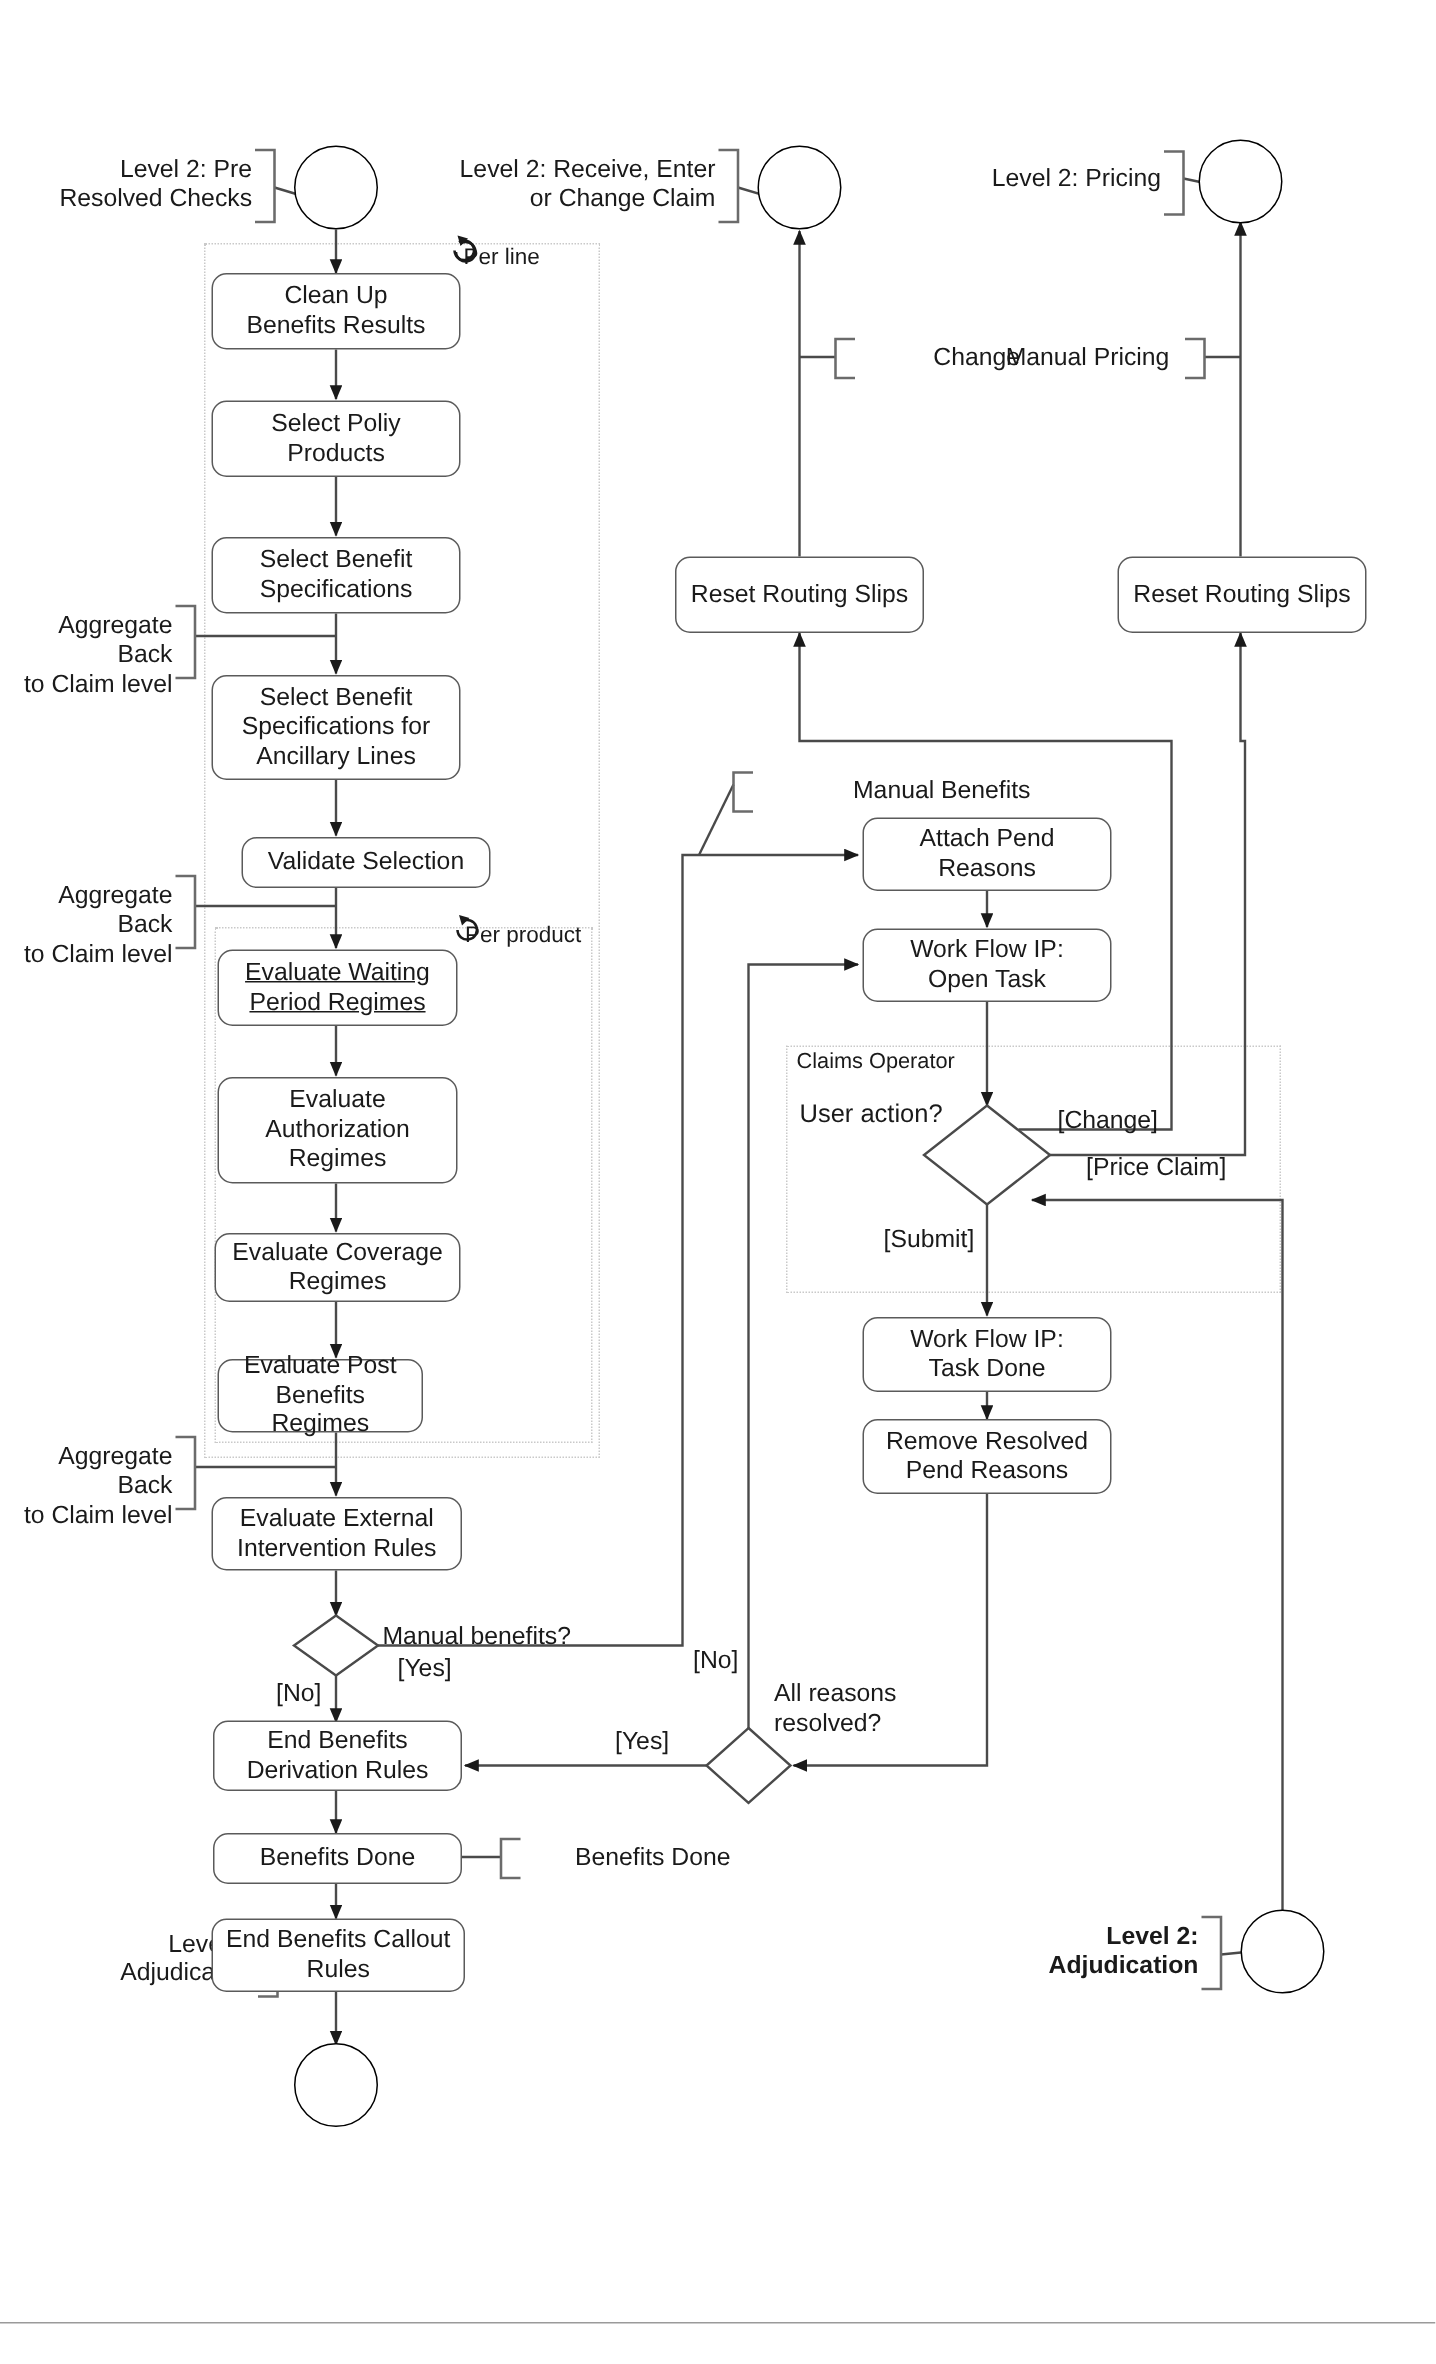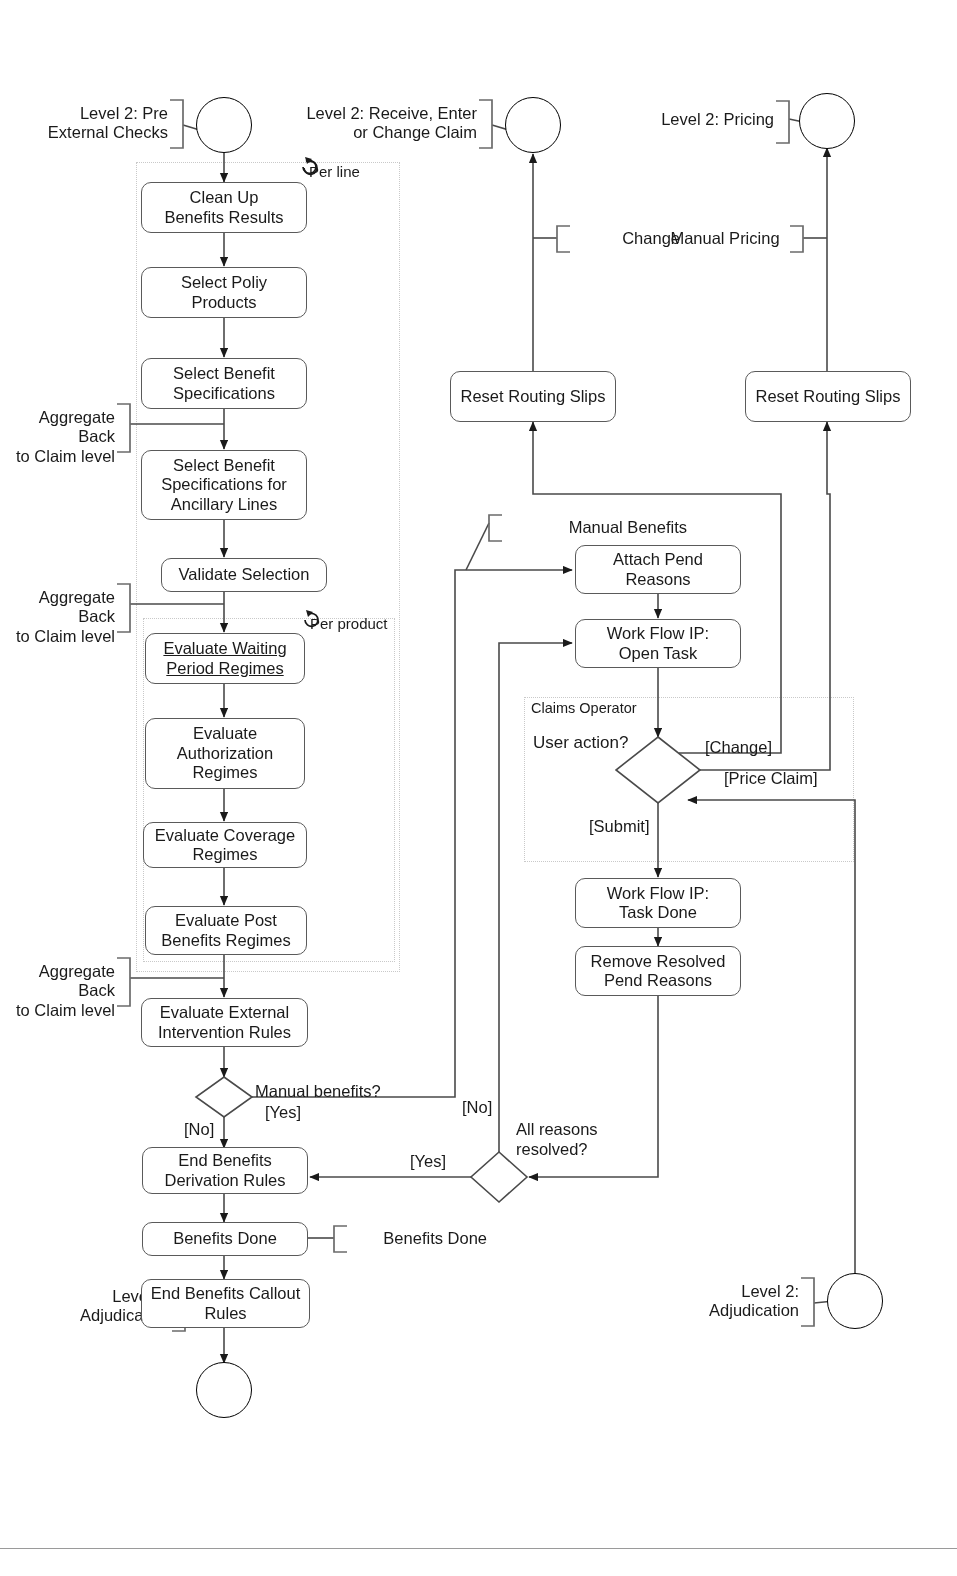--- a/index.html
+++ b/index.html
@@ -161,47 +161,47 @@
     </g>
   </svg>
 
   <div class="terminal" style="left:196px;top:97px;width:56px;height:56px;"></div>
   <div class="terminal" style="left:505px;top:97px;width:56px;height:56px;"></div>
   <div class="terminal" style="left:799px;top:93px;width:56px;height:56px;"></div>
   <div class="terminal" style="left:196px;top:1362px;width:56px;height:56px;"></div>
   <div class="terminal" style="left:827px;top:1273px;width:56px;height:56px;"></div>
 
   <div class="note" style="left:10px;top:104px;width:158px;">Level 2: Pre
-External Checks</div>
+Resolved Checks</div>
   <div class="note" style="left:300px;top:104px;width:177px;">Level 2: Receive, Enter
 or Change Claim</div>
   <div class="note" style="left:630px;top:110px;width:144px;">Level 2: Pricing</div>
   <div class="note" style="left:30px;top:1287px;width:140px;">Level 2:
 Adjudication</div>
-  <div class="note" style="left:660px;top:1282px;width:139px;">Level 2:
+  <div class="note" style="left:660px;top:1282px;width:139px;font-weight:bold;">Level 2:
 Adjudication</div>
 
   <div class="node" style="left:141px;top:267px;width:166px;height:51px;white-space:pre-line;">Select Poliy
 Products</div>
   <div class="node" style="left:141px;top:182px;width:166px;height:51px;white-space:pre-line;">Clean Up
 Benefits Results</div>
   <div class="node" style="left:141px;top:358px;width:166px;height:51px;white-space:pre-line;">Select Benefit
 Specifications</div>
   <div class="node" style="left:141px;top:450px;width:166px;height:70px;white-space:pre-line;">Select Benefit
 Specifications for
 Ancillary Lines</div>
   <div class="node" style="left:141px;top:558px;width:166px;height:34px;white-space:pre-line;margin-left:20px;">Validate Selection</div>
   <div class="node" style="left:145px;top:633px;width:160px;height:51px;white-space:pre-line;text-decoration:underline;">Evaluate Waiting
 Period Regimes</div>
   <div class="node" style="left:145px;top:718px;width:160px;height:71px;white-space:pre-line;">Evaluate
 Authorization
 Regimes</div>
   <div class="node" style="left:143px;top:822px;width:164px;height:46px;white-space:pre-line;">Evaluate Coverage
 Regimes</div>
-  <div class="node" style="left:145px;top:906px;width:162px;height:49px;white-space:pre-line;">Evaluate Post
+  <div class="node" style="left:145px;top:906px;width:137px;height:49px;white-space:pre-line;">Evaluate Post
 Benefits Regimes</div>
   <div class="node" style="left:141px;top:998px;width:167px;height:49px;white-space:pre-line;">Evaluate External
 Intervention Rules</div>
   <div class="node" style="left:142px;top:1147px;width:166px;height:47px;white-space:pre-line;">End Benefits
 Derivation Rules</div>
   <div class="node" style="left:142px;top:1222px;width:166px;height:34px;white-space:pre-line;">Benefits Done</div>
   <div class="node" style="left:141px;top:1279px;width:169px;height:49px;white-space:pre-line;">End Benefits Callout
 Rules</div>
 
   <div class="node" style="left:450px;top:371px;width:166px;height:51px;white-space:pre-line;">Reset Routing Slips</div>

